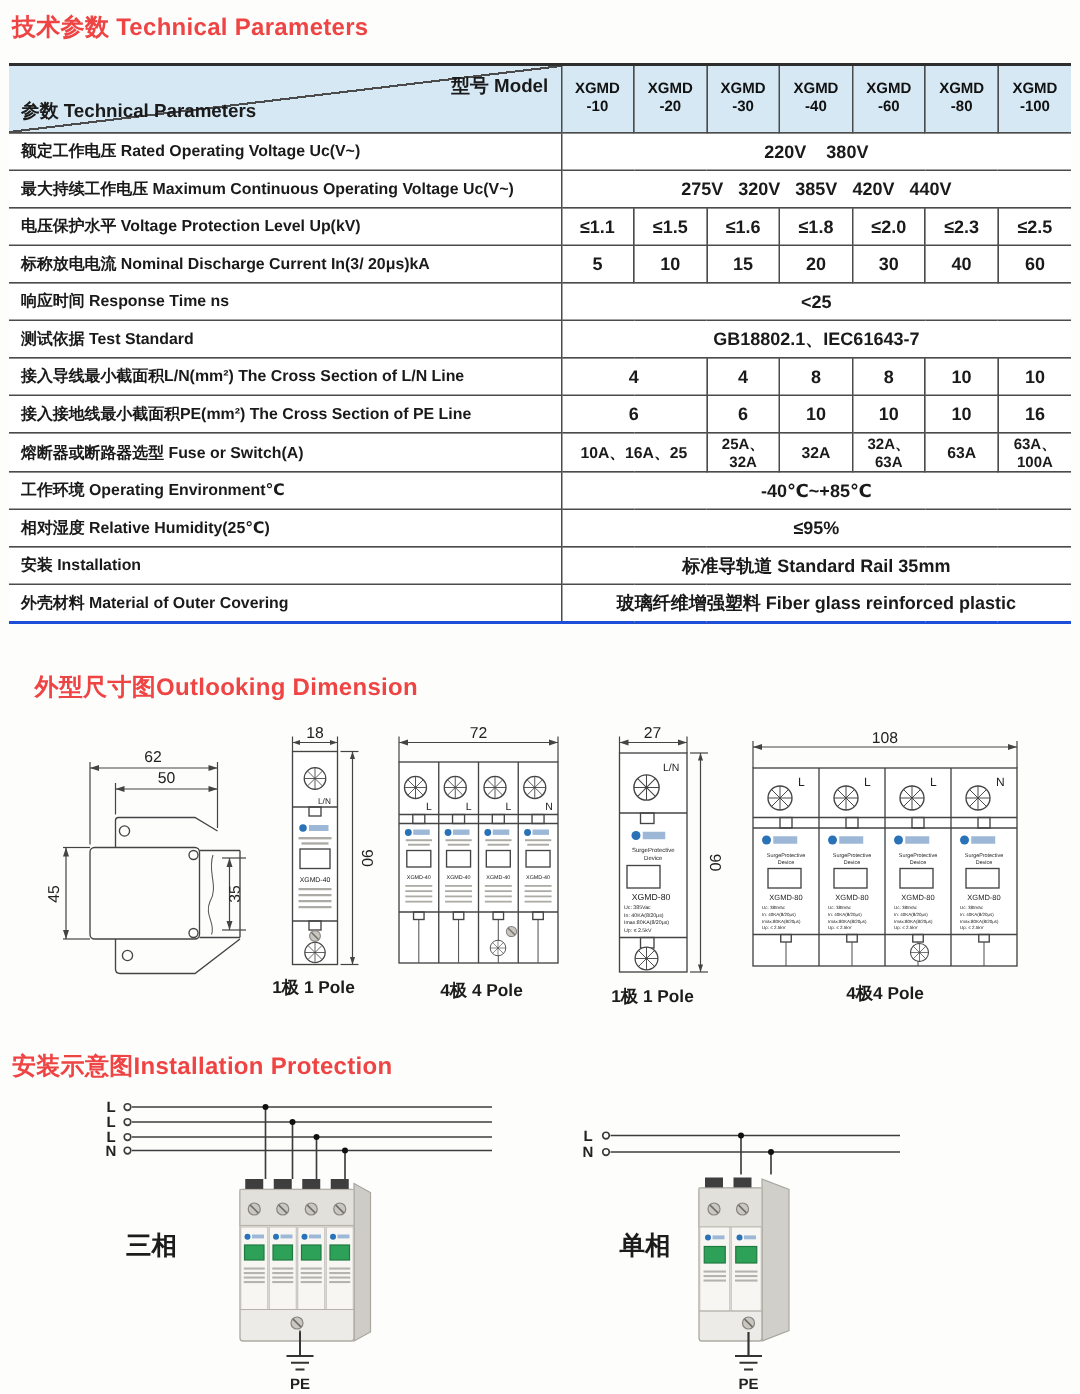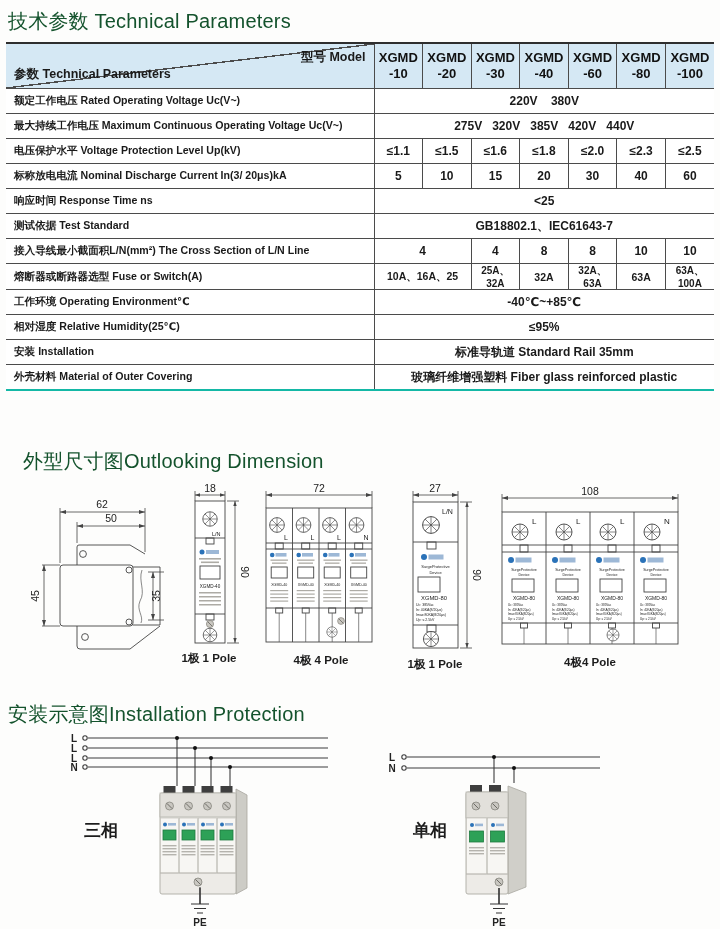--- a/index.html
+++ b/index.html
@@ -1,35 +1,35 @@
 <!DOCTYPE html>
 <html><head>
 <meta charset="utf-8">
 <style>
   html,body{margin:0;padding:0;}
   body{width:720px;height:929px;position:relative;background:#fdfdfc;
        font-family:"Liberation Sans","DejaVu Sans",sans-serif;color:#1a1a1a;overflow:hidden;}
-  .sec-title{position:absolute;left:8px;margin:0;font-size:20px;font-weight:normal;color:#14532d;letter-spacing:0.2px;}
+  .sec-title{position:absolute;left:8px;margin:0;font-size:16px;font-weight:bold;color:#ef4444;letter-spacing:0.2px;}
   #title-tech{top:8px;}
   #title-outlook{top:448px;margin-left:15px;}
   #title-install{top:701px;}
 
   
   .tblwrap{position:absolute;left:6px;top:42px;width:708px;}
   table.spec{border-collapse:collapse;width:708px;table-layout:fixed;
-             border-top:2px solid #2e2e2e;border-bottom:2px solid #14b8a6;
+             border-top:2px solid #2e2e2e;border-bottom:2px solid #1d4ed8;
              border-left:hidden;border-right:hidden;background:#404040;}
   table.spec th,table.spec td{border:1px solid #4b4b4b;}
   col.c0{width:368px;}
   thead th{background:#d5e8f4;height:44px;padding:0;vertical-align:middle;}
   th.corner{position:relative;
      background-image:linear-gradient(to bottom right,rgba(0,0,0,0) calc(50% - 0.7px),#4b4b4b calc(50% - 0.7px),#4b4b4b calc(50% + 0.7px),rgba(0,0,0,0) calc(50% + 0.7px)),linear-gradient(#d5e8f4,#d5e8f4);}
   .cnr-model{position:absolute;right:8px;top:5px;font-size:12.5px;font-weight:bold;}
   .cnr-param{position:absolute;left:8px;bottom:5px;font-size:12.5px;font-weight:bold;}
-  th.mod{font-size:13px;font-weight:bold;line-height:1.2;color:#111;}
+  th.mod{font-size:10px;font-weight:bold;line-height:1.2;color:#111;}
   tbody td{height:24px;font-size:12px;font-weight:bold;text-align:center;padding:0 2px;background:#fff;}
   td.lbl{text-align:left;padding:0 2px 0 8px;font-size:10.6px;}
   td.pre{white-space:pre;}
   tr.small td.v{font-size:10px;padding:0 1px;}
   tr.small td.v1{font-size:10.5px;}
 
   
   .draw{position:absolute;left:0;top:486px;width:720px;height:196px;}
   .inst{position:absolute;left:0;top:730px;width:720px;height:199px;}
   .draw svg,.inst svg{position:absolute;top:0;overflow:visible;}
@@ -229,20 +229,29 @@
         </tr>
     <tr>
           <td class="lbl">接入导线最小截面积L/N(mm²) The Cross Section of L/N Line</td>
       <td colspan="2">4</td>
           <td>4</td>
           <td>8</td>
           <td>8</td>
           <td>10</td>
           <td>10</td>
         </tr>
+    <tr>
+          <td class="lbl">接入接地线最小截面积PE(mm²) The Cross Section of  PE Line</td>
+      <td colspan="2">6</td>
+          <td>6</td>
+          <td>10</td>
+          <td>10</td>
+          <td>10</td>
+          <td>16</td>
+        </tr>
     <tr class="small">
           <td class="lbl">熔断器或断路器选型 Fuse or Switch(A)</td>
       <td colspan="2" class="v v1">10A、16A、25</td>
           <td class="v">25A、32A</td>
           <td class="v v1">32A</td>
           <td class="v">32A、63A</td>
           <td class="v v1">63A</td>
           <td class="v">63A、100A</td>
         </tr>
     <tr>

